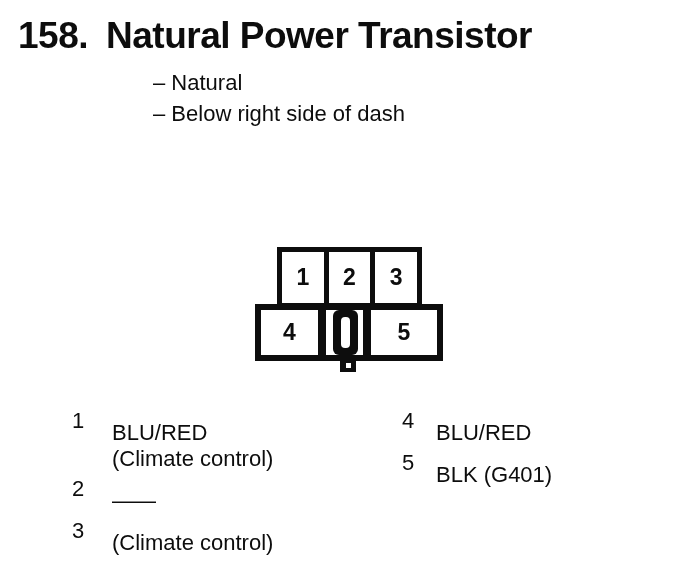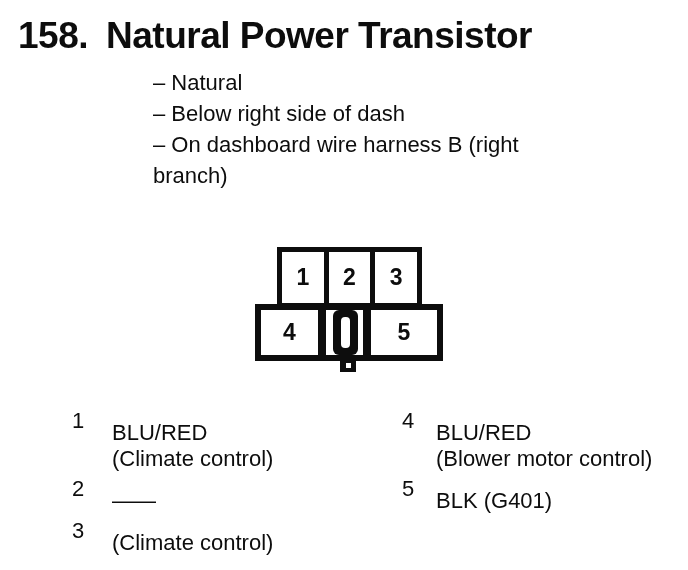--- a/index.html
+++ b/index.html
@@ -55,21 +55,20 @@
 <div class="page">
 
   <h1 class="heading">
     <span>158.</span>
     <span>Natural Power Transistor</span>
   </h1>
 
   <div class="notes">
     <div>– Natural</div>
     <div>– Below right side of dash</div>
-    <div>– On dashboard wire harness B (right branch)</div>
   </div>
 
   <div class="connector">
     <div class="conn-top">
       <div class="cell">
         <span>1</span>
       </div>
       <div class="cell">
         <span>2</span>
       </div>
@@ -118,21 +117,20 @@
         <span>(Climate control)</span>
       </span>
     </div>
   </div>
 
   <div class="legend-col legend-right">
     <div class="legend-item">
       <span class="legend-pin">4</span>
       <span class="legend-text">
         <span>BLU/RED</span>
-        <span>(Blower motor control)</span>
       </span>
     </div>
     <div class="legend-item">
       <span class="legend-pin">5</span>
       <span class="legend-text">
         <span>BLK (G401)</span>
         <span></span>
       </span>
     </div>
   </div>

